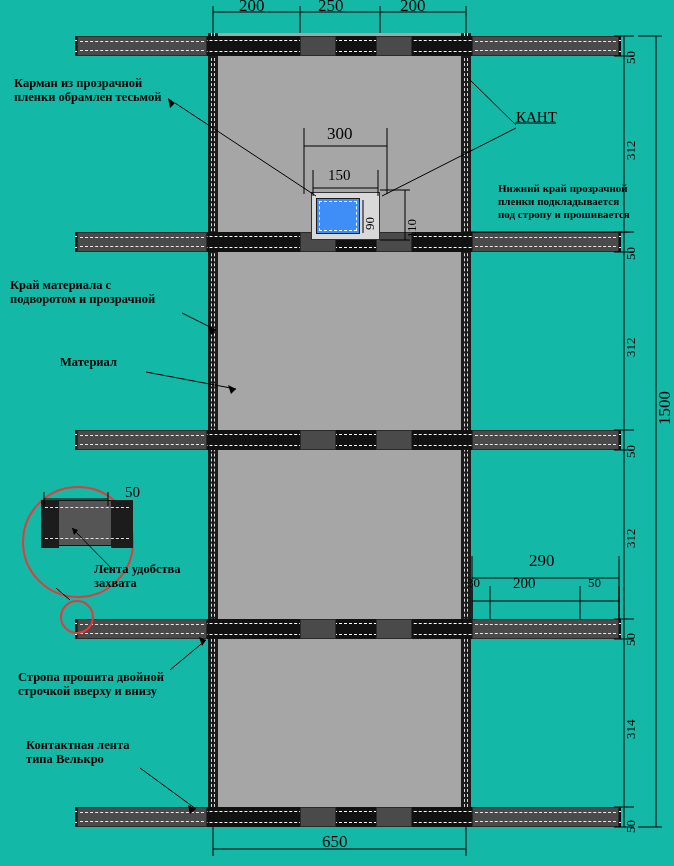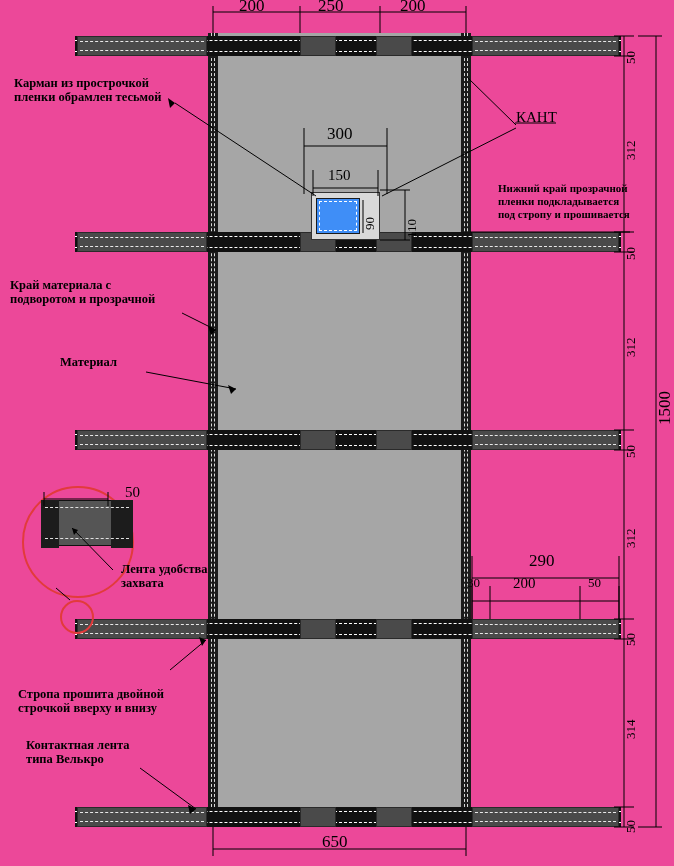--- a/index.html
+++ b/index.html
@@ -4,21 +4,21 @@
 <style>
   html, body {
     margin: 0;
     padding: 0;
     background: #ffffff;
   }
   #stage {
     position: relative;
     width: 674px;
     height: 866px;
-    background: #ec4899;
+    background: #14b8a6;
     font-family: "Liberation Serif", serif;
     overflow: hidden;
   }
   .abs { position: absolute; }
 
   
   .fabric {
     background: #a6a6a6;
     border-left: 2px dotted #2b2b2b;
     border-right: 2px dotted #2b2b2b;
@@ -357,36 +357,36 @@
 
   <div class="abs dim-text big rot90" style="left:655px; top:425px;">1500</div>
 
   <div class="abs dim-text big" style="left:322px; top:832px;">650</div>
 
   <div class="abs dim-text big" style="left:521px; top:551px;margin-left:8px;">290</div>
   <div class="abs dim-text sm" style="left:467px; top:575px;">30</div>
   <div class="abs dim-text med" style="left:513px; top:575px;">200</div>
   <div class="abs dim-text sm" style="left:588px; top:575px;">50</div>
 
-  <div class="abs label" style="left:14px; top:76px; width:180px;">Карман из прострочкой
+  <div class="abs label" style="left:14px; top:76px; width:180px;">Карман из прозрачной
 пленки обрамлен тесьмой</div>
 
   <div class="abs label kant" style="left:516px; top:110px;">КАНТ</div>
 
   <div class="abs label small" style="left:498px; top:182px; width:160px;">Нижний край прозрачной
 пленки подкладывается
 под стропу и прошивается</div>
 
   <div class="abs label" style="left:10px; top:278px; width:180px;">Край материала с
 подворотом и прозрачной</div>
 
   <div class="abs label" style="left:60px; top:355px;">Материал</div>
 
-  <div class="abs label" style="left:121px; top:562px; width:120px;">Лента удобства
+  <div class="abs label" style="left:94px; top:562px; width:120px;">Лента удобства
 захвата</div>
 
-  <div class="abs label" style="left:18px; top:687px; width:180px;">Стропа прошита двойной
+  <div class="abs label" style="left:18px; top:670px; width:180px;">Стропа прошита двойной
 строчкой вверху и внизу</div>
 
   <div class="abs label" style="left:26px; top:738px; width:150px;">Контактная лента
 типа Велькро</div>
 
 </div>
 
 </body></html>

